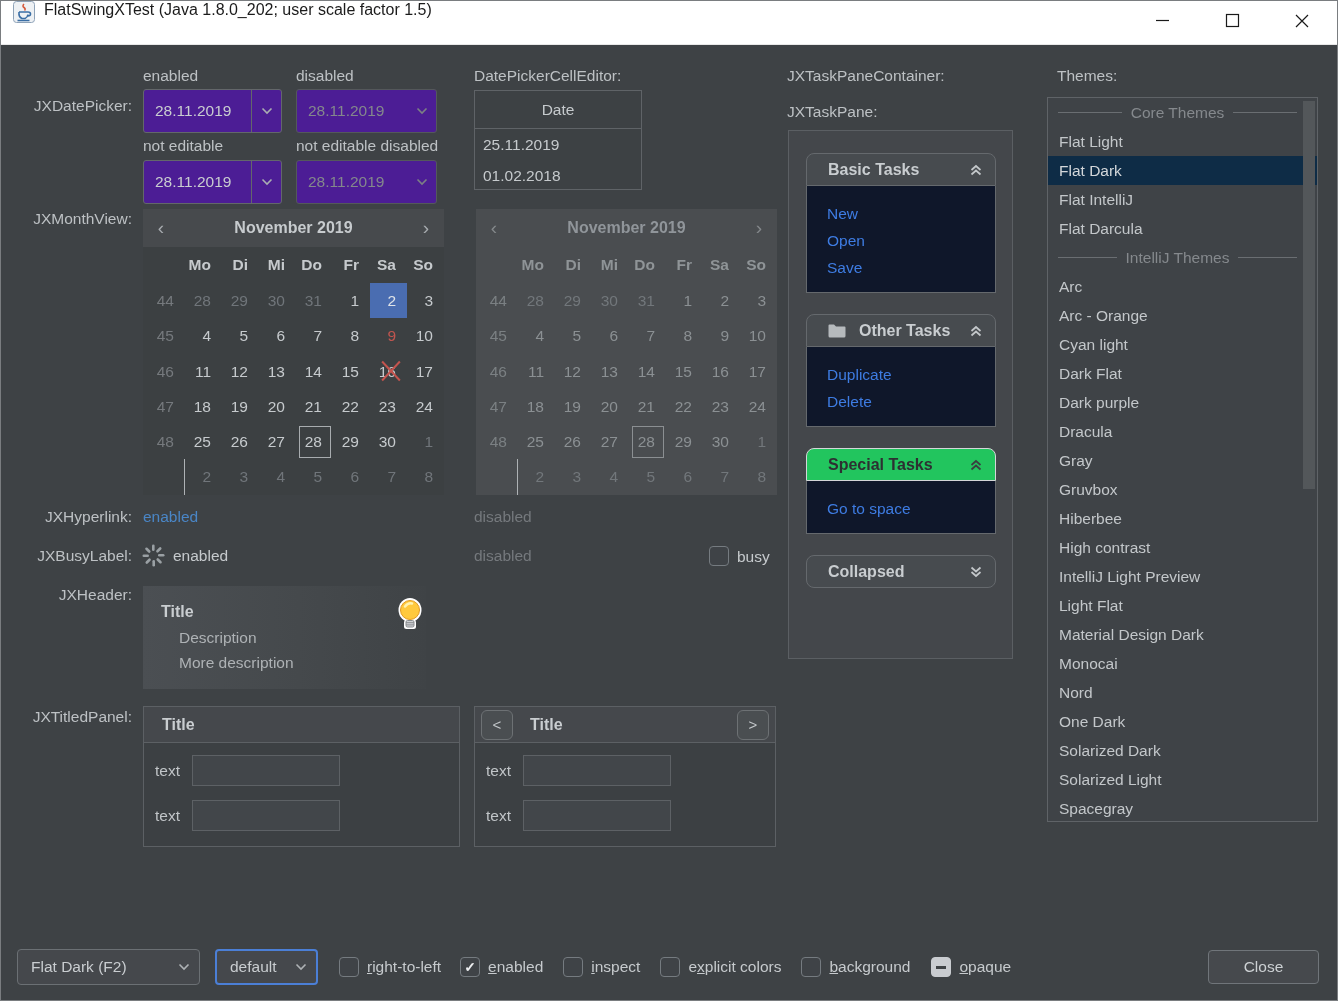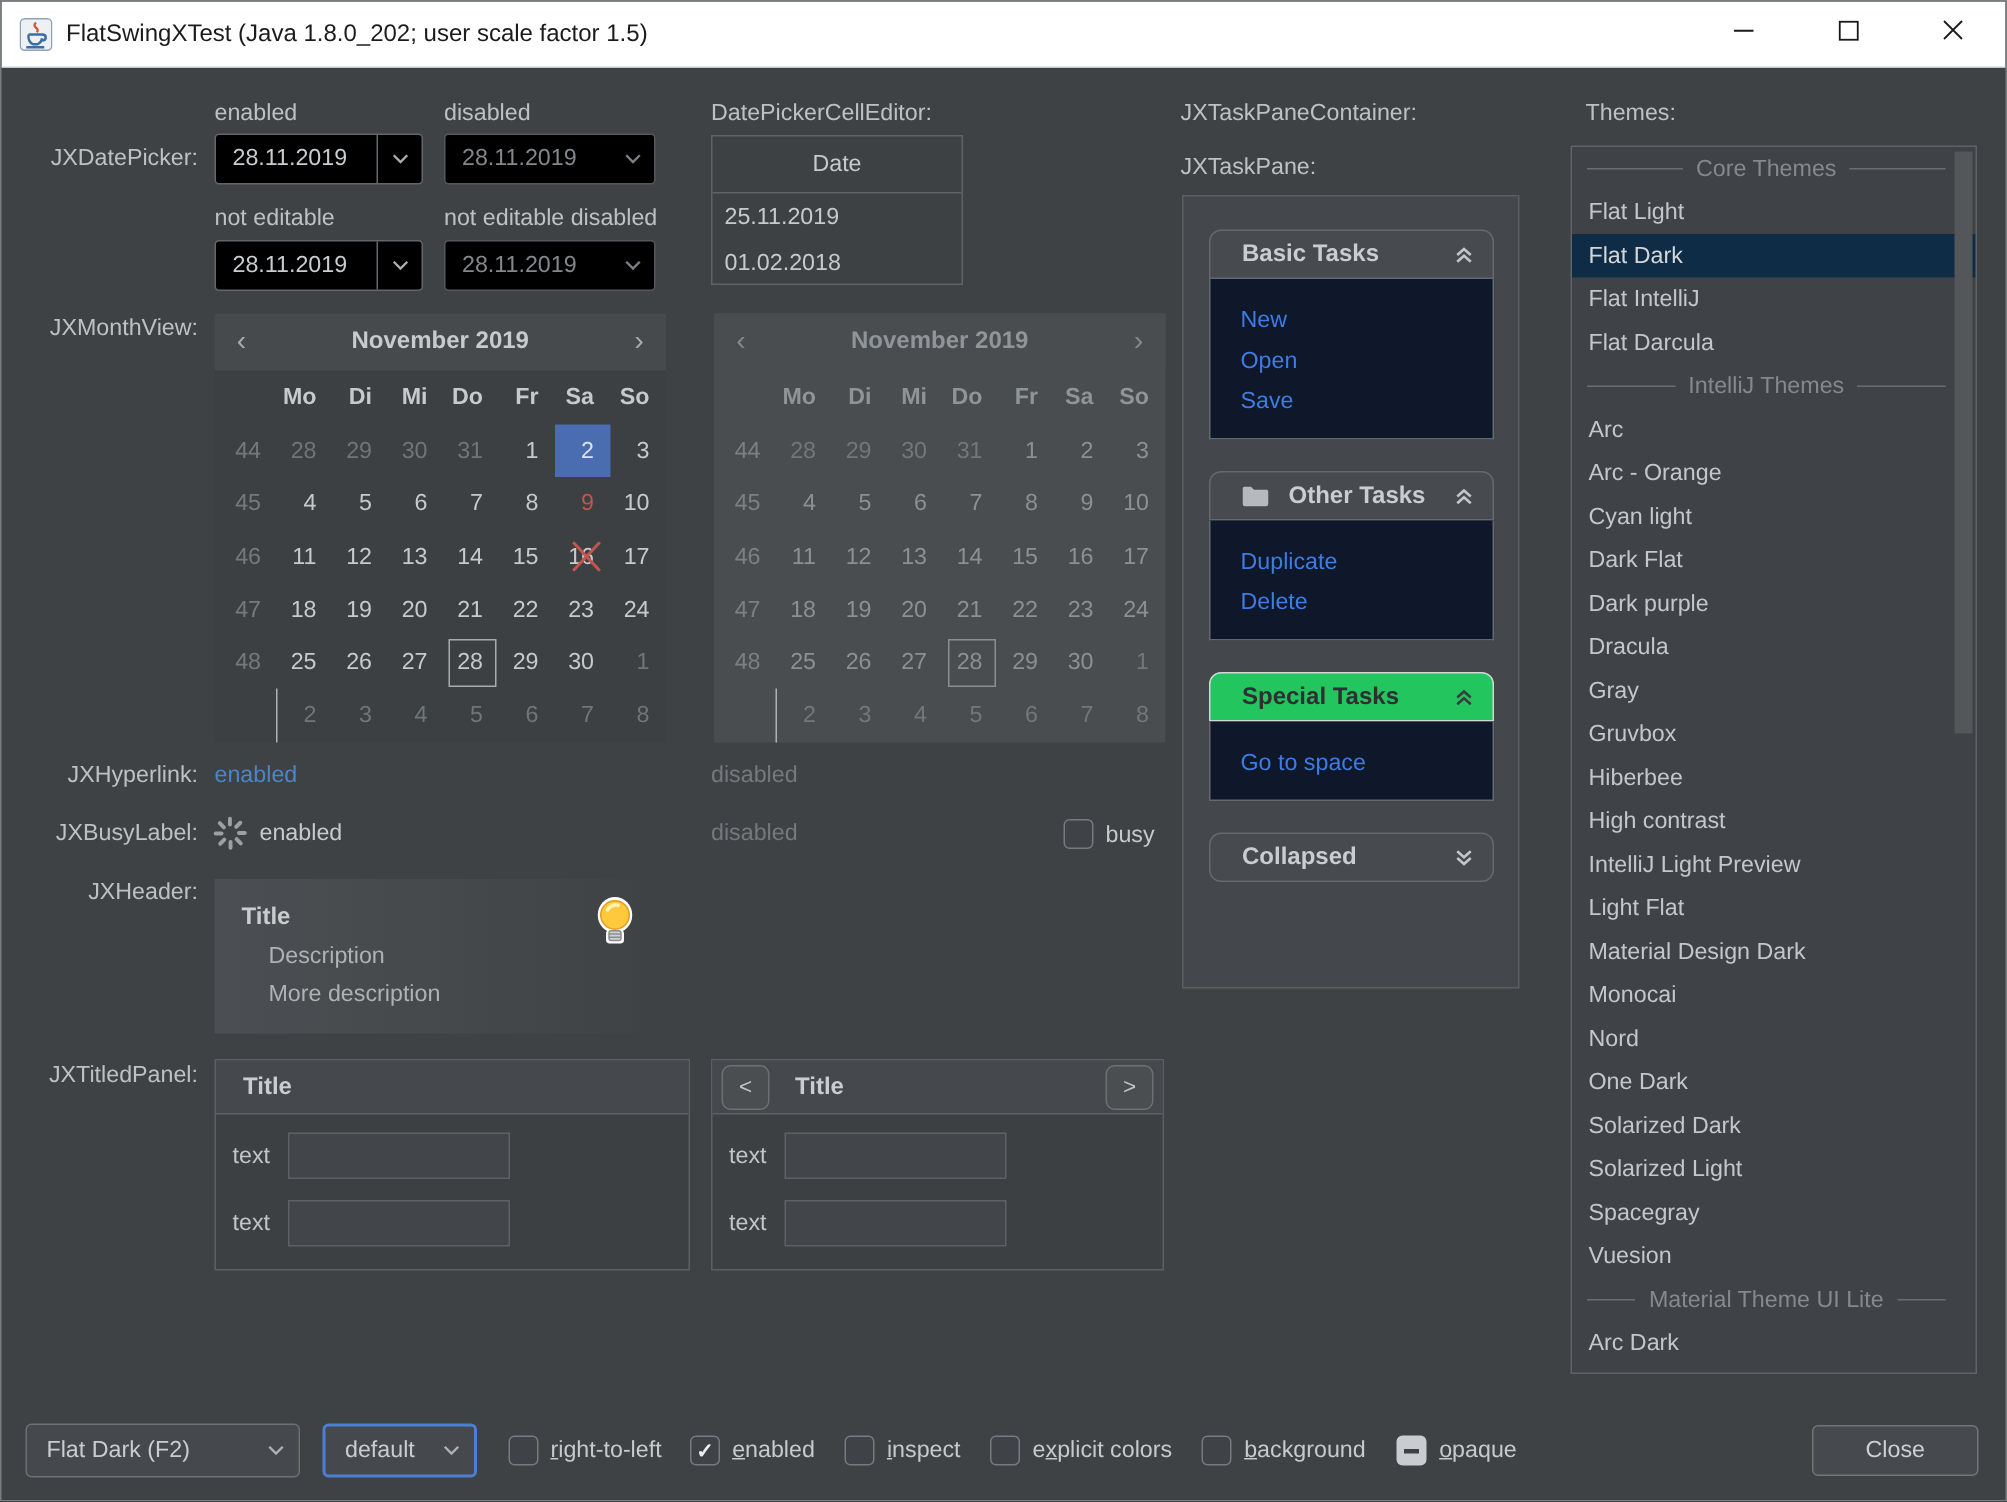--- a/index.html
+++ b/index.html
@@ -1,32 +1,32 @@
 <!DOCTYPE html>
 <html><head>
 <meta charset="utf-8">
 <style>
   html,body{margin:0;padding:0;background:#2b2b2b;}
   .window{position:relative;width:1338px;height:1001px;background:#3e4245;
     font-family:"Liberation Sans",sans-serif;overflow:hidden;border:1px solid #7a7d80;box-sizing:border-box;}
   .ab{position:absolute;}
   
   .titlebar{position:absolute;left:0;top:0;right:0;height:44px;background:#ffffff;
-    display:flex;align-items:center;padding-left:12px;box-sizing:border-box;border-bottom:1px solid #e8e8e8;}
+    display:flex;padding-left:12px;box-sizing:border-box;border-bottom:1px solid #e8e8e8;}
   .apptitle{font-size:16px;color:#1b1b1b;margin-left:9px;white-space:nowrap;}
   .winbtns{margin-left:auto;display:flex;height:100%;}
   .wbtn{width:70px;display:flex;align-items:center;justify-content:center;color:#1a1a1a;}
   
   .flabel{font-size:15.5px;color:#bdc1c4;white-space:nowrap;}
   .rowlabel{font-size:15.5px;color:#bdc1c4;text-align:right;width:121px;white-space:nowrap;}
   .distext{font-size:15.5px;color:#75797d;white-space:nowrap;}
   .hlink{font-size:15.5px;color:#4a86c6;}
   
-  .dp{display:flex;align-items:stretch;background:#000000;border:1px solid #63676a;border-radius:3px;
-    box-sizing:border-box;height:34px;}
+  .dp{display:flex;align-items:stretch;background:#4c1d95;border:1px solid #63676a;border-radius:3px;
+    box-sizing:border-box;height:44px;}
   .dp-text{flex:1;display:flex;align-items:center;padding-left:11px;font-size:15.5px;color:#c9cdd0;}
   .dp-btn{width:29px;display:flex;align-items:center;justify-content:center;border-left:1px solid #63676a;color:#a9adb1;}
   .dp.disabled{border-color:#54585b;}
   .dp.disabled .dp-text{color:#84888c;}
   .dp.disabled .dp-btn{border-left:none;color:#7c8084;}
   
   .monthview{width:301px;height:286px;background:#3c4042;font-size:15.5px;}
   .mv-head{height:38px;background:#474a4d;display:flex;align-items:center;}
   .mv-title{flex:1;text-align:center;font-weight:bold;font-size:16px;color:#c7cbce;}
   .mv-nav{width:36px;text-align:center;color:#a7abaf;font-size:19px;}
@@ -455,21 +455,21 @@
           <span class="tp-chev">
             <svg width="14" height="14" viewBox="0 0 14 14" fill="none" stroke="currentColor" stroke-width="1.7">
               <path d="M2.5 2.5 L7 6.5 L11.5 2.5 M2.5 7 L7 11 L11.5 7"></path>
             </svg>
           </span>
         </div>
       </div>
     </div>
 
   <div class="ab flabel" style="left:1056px;top:66px;">Themes:</div>
-  <div id="themelist" class="ab themelist" style="left:1046px;top:96px;width:271px;height:819px;">
+  <div id="themelist" class="ab themelist" style="left:1046px;top:96px;width:271px;height:725px;">
     <span class="scrollthumb" style="right:2px;top:3px;height:388px;"></span>
   <div class="tsep">
         <span class="l"></span>
         <span class="tx">Core Themes</span>
         <span class="l"></span>
       </div>
       <div class="titem">Flat Light</div>
       <div class="titem sel">Flat Dark</div>
       <div class="titem">Flat IntelliJ</div>
       <div class="titem">Flat Darcula</div>

